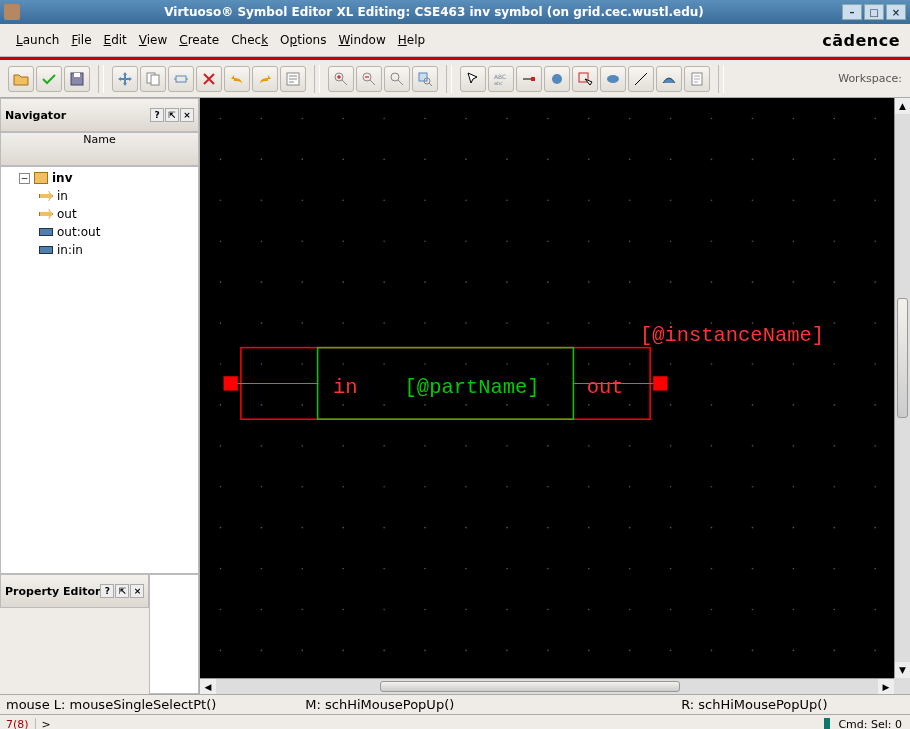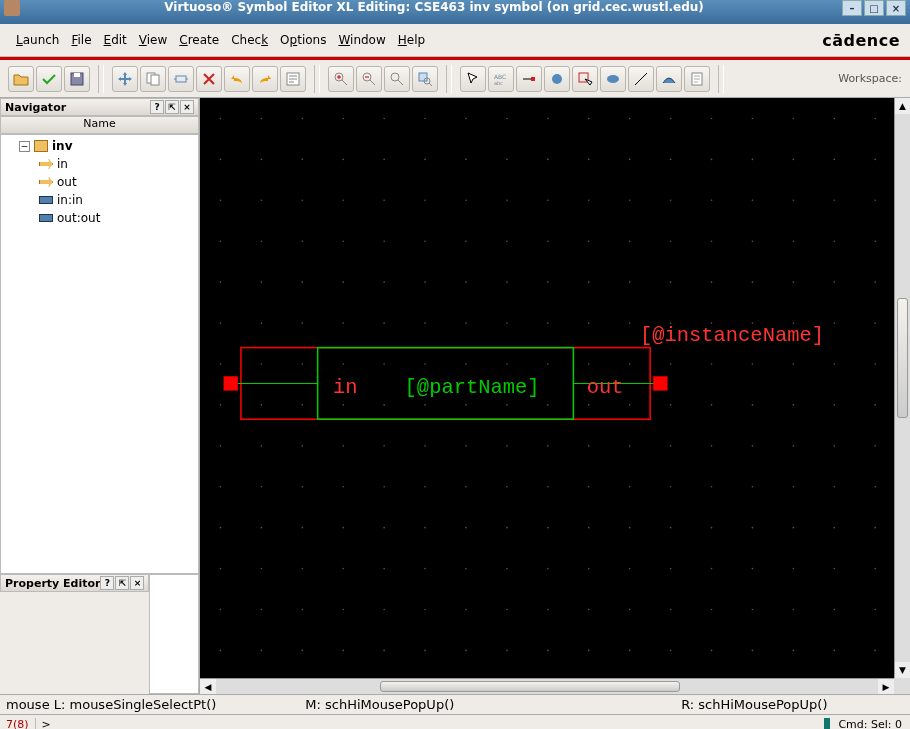--- a/index.html
+++ b/index.html
@@ -1,19 +1,19 @@
 <!DOCTYPE html>
 <html><head>
 <meta charset="utf-8">
 <style>
   * { box-sizing: border-box; margin: 0; padding: 0; font-family: "DejaVu Sans", "Liberation Sans", Arial, sans-serif; }
   body { width: 910px; height: 729px; background: #dcdad5; overflow: hidden; font-size: 12px; color: #000; }
 
   
-  .titlebar { height: 24px; background: linear-gradient(#5b8fbb, #3a6b9a); display: flex; padding: 0 4px; color: #fff; font-weight: bold; font-size: 12px; }
+  .titlebar { height: 24px; background: linear-gradient(#5b8fbb, #3a6b9a); display: flex; align-items: center; padding: 0 4px; color: #fff; font-weight: bold; font-size: 12px; }
   .titlebar .icon { width: 16px; height: 16px; background: #b58863; border-radius: 2px; margin-right: 6px; }
   .titlebar .title { flex: 1; text-align: center; }
   .winbtns { display: flex; gap: 2px; }
   .winbtn { width: 20px; height: 16px; background: #cde; border: 1px solid #8aa; display:flex; align-items:center; justify-content:center; font-size:10px; color:#234; }
 
   
   .menubar { height: 24px; display: flex; align-items: center; padding: 16px 10px; background: #efebe7; border-bottom: 1px solid #bbb; }
   .menubar .mitem { padding: 2px 6px; cursor: default; }
   .menubar .mitem u { text-decoration: underline; }
   .brand { margin-left: auto; font-weight: bold; font-size: 16px; letter-spacing: 0.5px; }
@@ -25,27 +25,27 @@
   .tdiv { width:6px; height:28px; border-left:1px solid #bbb; border-right:1px solid #fff; margin:0 2px; }
   .tbtn { width:26px; height:26px; background: linear-gradient(#f8f6f2,#e2ded8); border:1px solid #b9b5ad; border-radius:3px; display:flex; align-items:center; justify-content:center; }
   .tbtn svg { width:16px; height:16px; }
   .wslabel { font-size:11px; color:#555; margin-left:auto; padding-right:4px; }
 
   
   .main { display:flex; height: 596px; }
 
   
   .left { width: 200px; display:flex; flex-direction:column; background:#efebe7; border-right:1px solid #aaa; }
-  .panelhdr { height:16px; background:linear-gradient(#f4f1ed,#ddd8d1); border:1px solid #bbb; display:flex; align-items:center; padding:8px 4px; font-weight:bold; font-size:11px; }
+  .panelhdr { height:16px; background:linear-gradient(#f4f1ed,#ddd8d1); border:1px solid #bbb; display:flex; align-items:center; padding:16px 4px; font-weight:bold; font-size:11px; }
   .panelhdr .hbtns { margin-left:auto; display:flex; gap:1px; }
   .hbtn { width:14px; height:14px; border:1px solid #aaa; background:#eee; font-size:9px; display:flex; align-items:center; justify-content:center; }
   .showrow { display:flex; align-items:center; padding:3px 4px; gap:4px; }
   .showrow select { flex:1; height:20px; font-size:11px; background:#fff; border:1px solid #a33; }
   .circlebtn { width:18px; height:18px; border-radius:9px; border:1px solid #999; background:linear-gradient(#fff,#ddd); font-size:10px; display:flex; align-items:center; justify-content:center;}
-  .treehdr { height:18px; background:linear-gradient(#f1efeb,#ddd8d1); border:1px solid #bbb; text-align:center; font-size:11px; }
+  .treehdr { height:34px; background:linear-gradient(#f1efeb,#ddd8d1); border:1px solid #bbb; text-align:center; font-size:11px; }
   .tree { flex:1; background:#fff; border:1px solid #bbb; overflow:auto; padding:2px; font-size:12px; }
   .tree .node { display:flex; align-items:center; height:18px; gap:4px; }
   .tree .indent1 { padding-left:16px; }
   .tree .indent2 { padding-left:36px; }
   .expander { width:11px; height:11px; border:1px solid #888; background:#fff; display:flex; align-items:center; justify-content:center; font-size:9px; line-height:9px; }
   .foldericon { width:14px; height:12px; background:#f0c060; border:1px solid #a07020; }
   .pinicon { width:14px; height:10px; background:#f0c060; border:1px solid #a07020; clip-path: polygon(0 30%, 70% 30%, 70% 0, 100% 50%, 70% 100%, 70% 70%, 0 70%); }
   .termicon { width:14px; height:8px; background:#5080b0; border:1px solid #234; }
 
   .propeditor { height:120px; display:flex; flex-direction:row; }
@@ -269,25 +269,25 @@
       <div class="node indent2">
         <div class="pinicon"></div>
         <span>in</span>
       </div>
       <div class="node indent2">
         <div class="pinicon"></div>
         <span>out</span>
       </div>
       <div class="node indent2">
         <div class="termicon"></div>
-        <span>in:in</span>
+        <span>out:out</span>
       </div>
       <div class="node indent2">
         <div class="termicon"></div>
-        <span>out:out</span>
+        <span>in:in</span>
       </div>
     </div>
 
     <div class="propeditor">
       <div class="panelhdr">
         <span>Property Editor</span>
         <div class="hbtns">
           <div class="hbtn">?</div>
           <div class="hbtn">⇱</div>
           <div class="hbtn">×</div>

